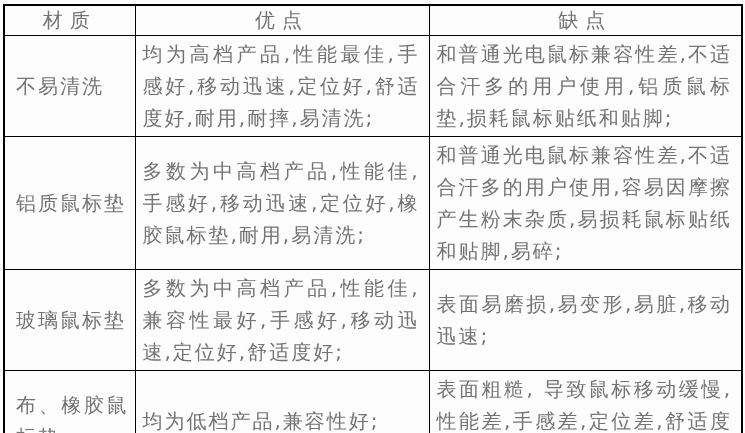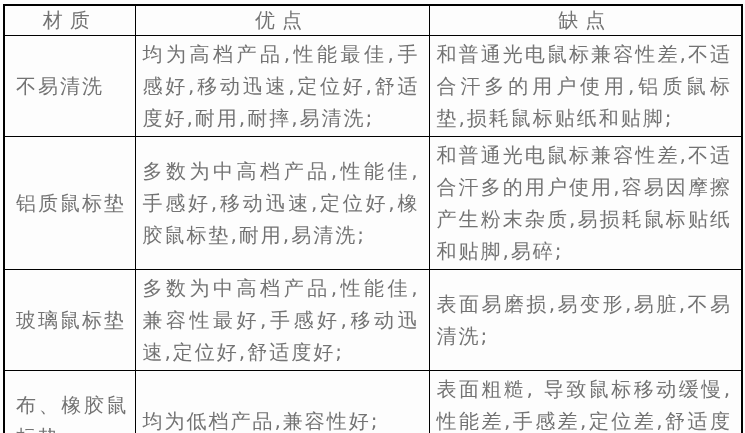--- a/index.html
+++ b/index.html
@@ -81,21 +81,21 @@
         <td class="txt">和普通光电鼠标兼容性差,不适合汗多的用户使用,铝质鼠标垫,损耗鼠标贴纸和贴脚;</td>
       </tr>
       <tr class="r2">
         <td class="mat">铝质鼠标垫</td>
         <td class="txt">多数为中高档产品,性能佳,手感好,移动迅速,定位好,橡胶鼠标垫,耐用,易清洗;</td>
         <td class="txt">和普通光电鼠标兼容性差,不适合汗多的用户使用,容易因摩擦产生粉末杂质,易损耗鼠标贴纸和贴脚,易碎;</td>
       </tr>
       <tr class="r3">
         <td class="mat">玻璃鼠标垫</td>
         <td class="txt">多数为中高档产品,性能佳,兼容性最好,手感好,移动迅速,定位好,舒适度好;</td>
-        <td class="txt">表面易磨损,易变形,易脏,不易清洗;</td>
+        <td class="txt">表面易磨损,易变形,易脏,移动迅速;</td>
       </tr>
       <tr class="r4">
         <td class="mat">布、橡胶鼠标垫</td>
         <td class="txt">均为低档产品,兼容性好;</td>
         <td class="txt">表面粗糙, 导致鼠标移动缓慢,性能差,手感差,定位差,舒适度差;</td>
       </tr>
     </tbody>
   </table>
 </div>
 

